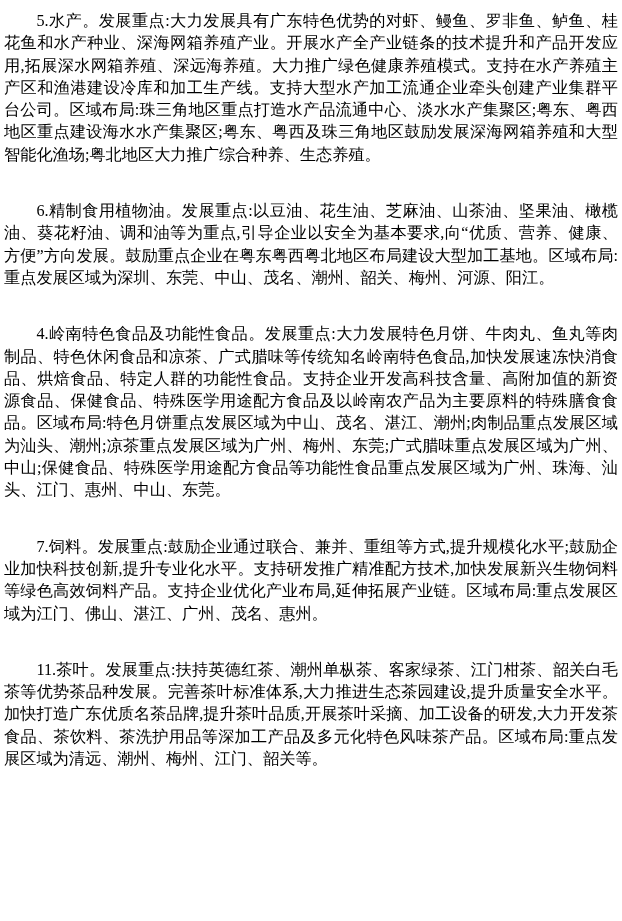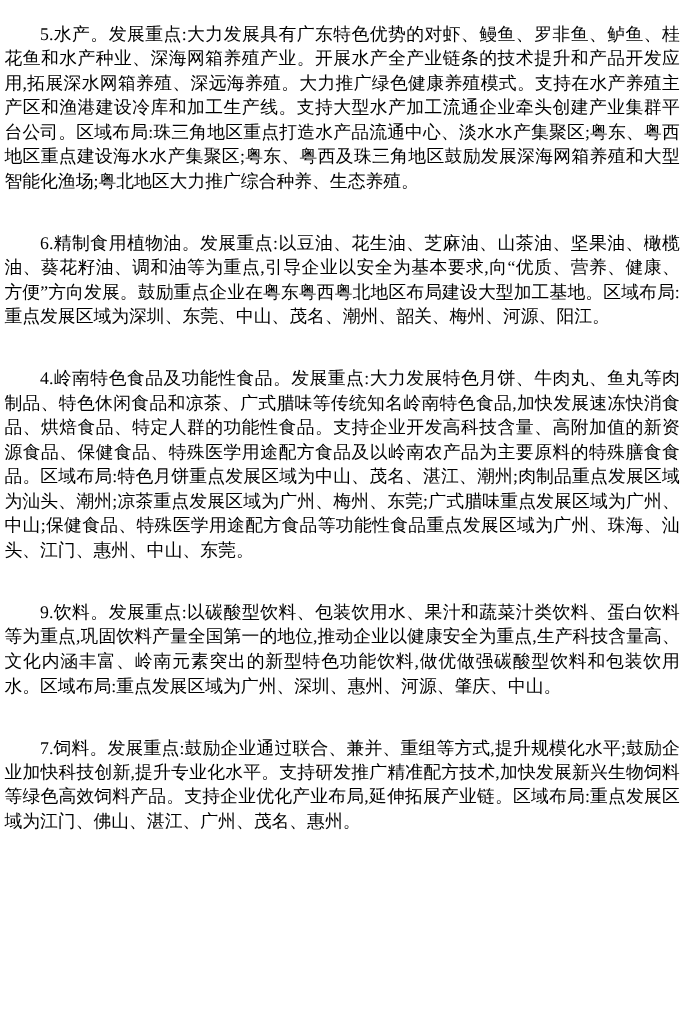--- a/index.html
+++ b/index.html
@@ -4,21 +4,21 @@
 <style>
   html, body {
     margin: 0;
     padding: 0;
     background: #ffffff;
   }
   .page {
     width: 622px;
     height: 921px;
     box-sizing: border-box;
-    padding: 20px 4px 0 4px;
+    padding: 10px 4px 0 4px;
     overflow: hidden;
     background: #ffffff;
     color: #000000;
     font-family: "Liberation Serif", "DejaVu Serif", serif;
     font-size: 16.2px;
     line-height: 22.3px;
   }
   .page p {
     margin: 0;
     text-indent: 2em;
@@ -29,15 +29,15 @@
     margin-top: 34px;
   }
 </style>
 </head>
 <body>
 
 <div class="page">
   <p>5.水产。发展重点:大力发展具有广东特色优势的对虾、鳗鱼、罗非鱼、鲈鱼、桂花鱼和水产种业、深海网箱养殖产业。开展水产全产业链条的技术提升和产品开发应用,拓展深水网箱养殖、深远海养殖。大力推广绿色健康养殖模式。支持在水产养殖主产区和渔港建设冷库和加工生产线。支持大型水产加工流通企业牵头创建产业集群平台公司。区域布局:珠三角地区重点打造水产品流通中心、淡水水产集聚区;粤东、粤西地区重点建设海水水产集聚区;粤东、粤西及珠三角地区鼓励发展深海网箱养殖和大型智能化渔场;粤北地区大力推广综合种养、生态养殖。</p>
   <p>6.精制食用植物油。发展重点:以豆油、花生油、芝麻油、山茶油、坚果油、橄榄油、葵花籽油、调和油等为重点,引导企业以安全为基本要求,向“优质、营养、健康、方便”方向发展。鼓励重点企业在粤东粤西粤北地区布局建设大型加工基地。区域布局:重点发展区域为深圳、东莞、中山、茂名、潮州、韶关、梅州、河源、阳江。</p>
   <p>4.岭南特色食品及功能性食品。发展重点:大力发展特色月饼、牛肉丸、鱼丸等肉制品、特色休闲食品和凉茶、广式腊味等传统知名岭南特色食品,加快发展速冻快消食品、烘焙食品、特定人群的功能性食品。支持企业开发高科技含量、高附加值的新资源食品、保健食品、特殊医学用途配方食品及以岭南农产品为主要原料的特殊膳食食品。区域布局:特色月饼重点发展区域为中山、茂名、湛江、潮州;肉制品重点发展区域为汕头、潮州;凉茶重点发展区域为广州、梅州、东莞;广式腊味重点发展区域为广州、中山;保健食品、特殊医学用途配方食品等功能性食品重点发展区域为广州、珠海、汕头、江门、惠州、中山、东莞。</p>
-  <p>9.饮料。发展重点:以碳酸型饮料、包装饮用水、果汁和蔬菜汁类饮料、蛋白饮料等为重点,巩固饮料产量全国第一的地位,推动企业以健康安全为重点,生产科技含量高、文化内涵丰富、岭南元素突出的新型特色功能饮料,做优做强碳酸型饮料和包装饮用水。区域布局:重点发展区域为广州、深圳、惠州、河源、肇庆、中山。</p>
   <p>7.饲料。发展重点:鼓励企业通过联合、兼并、重组等方式,提升规模化水平;鼓励企业加快科技创新,提升专业化水平。支持研发推广精准配方技术,加快发展新兴生物饲料等绿色高效饲料产品。支持企业优化产业布局,延伸拓展产业链。区域布局:重点发展区域为江门、佛山、湛江、广州、茂名、惠州。</p>
+  <p>11.茶叶。发展重点:扶持英德红茶、潮州单枞茶、客家绿茶、江门柑茶、韶关白毛茶等优势茶品种发展。完善茶叶标准体系,大力推进生态茶园建设,提升质量安全水平。加快打造广东优质名茶品牌,提升茶叶品质,开展茶叶采摘、加工设备的研发,大力开发茶食品、茶饮料、茶洗护用品等深加工产品及多元化特色风味茶产品。区域布局:重点发展区域为清远、潮州、梅州、江门、韶关等。</p>
 </div>
 
 </body></html>

